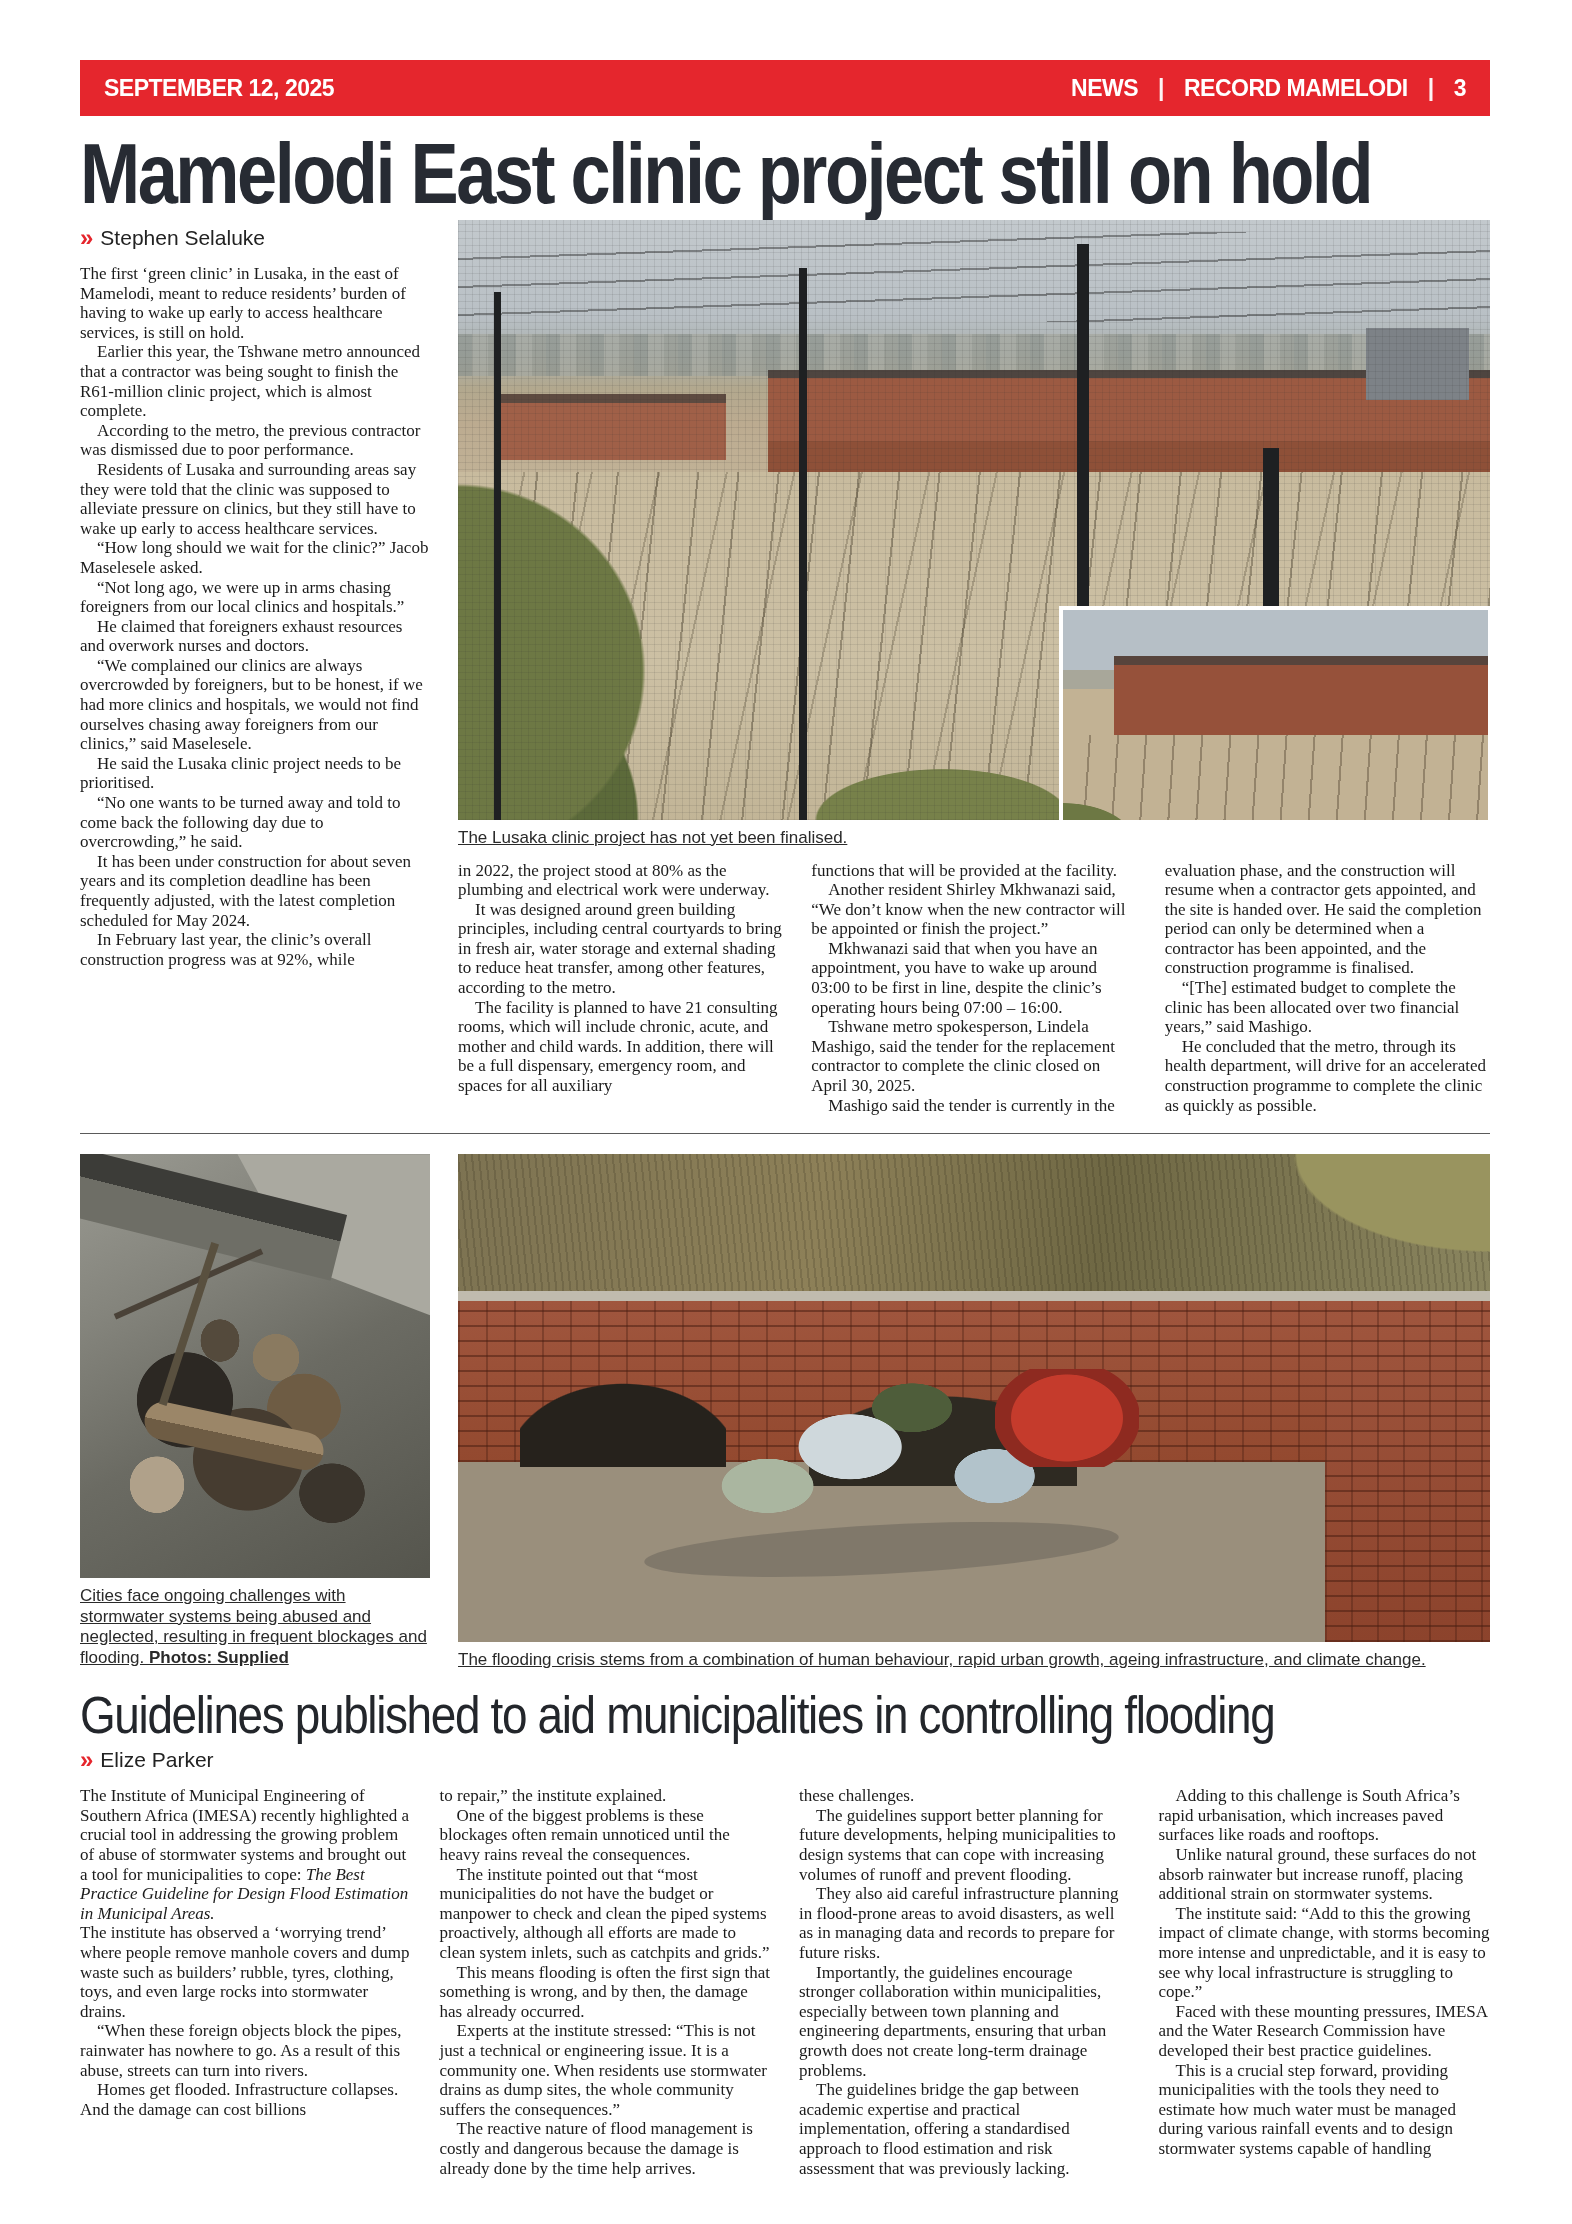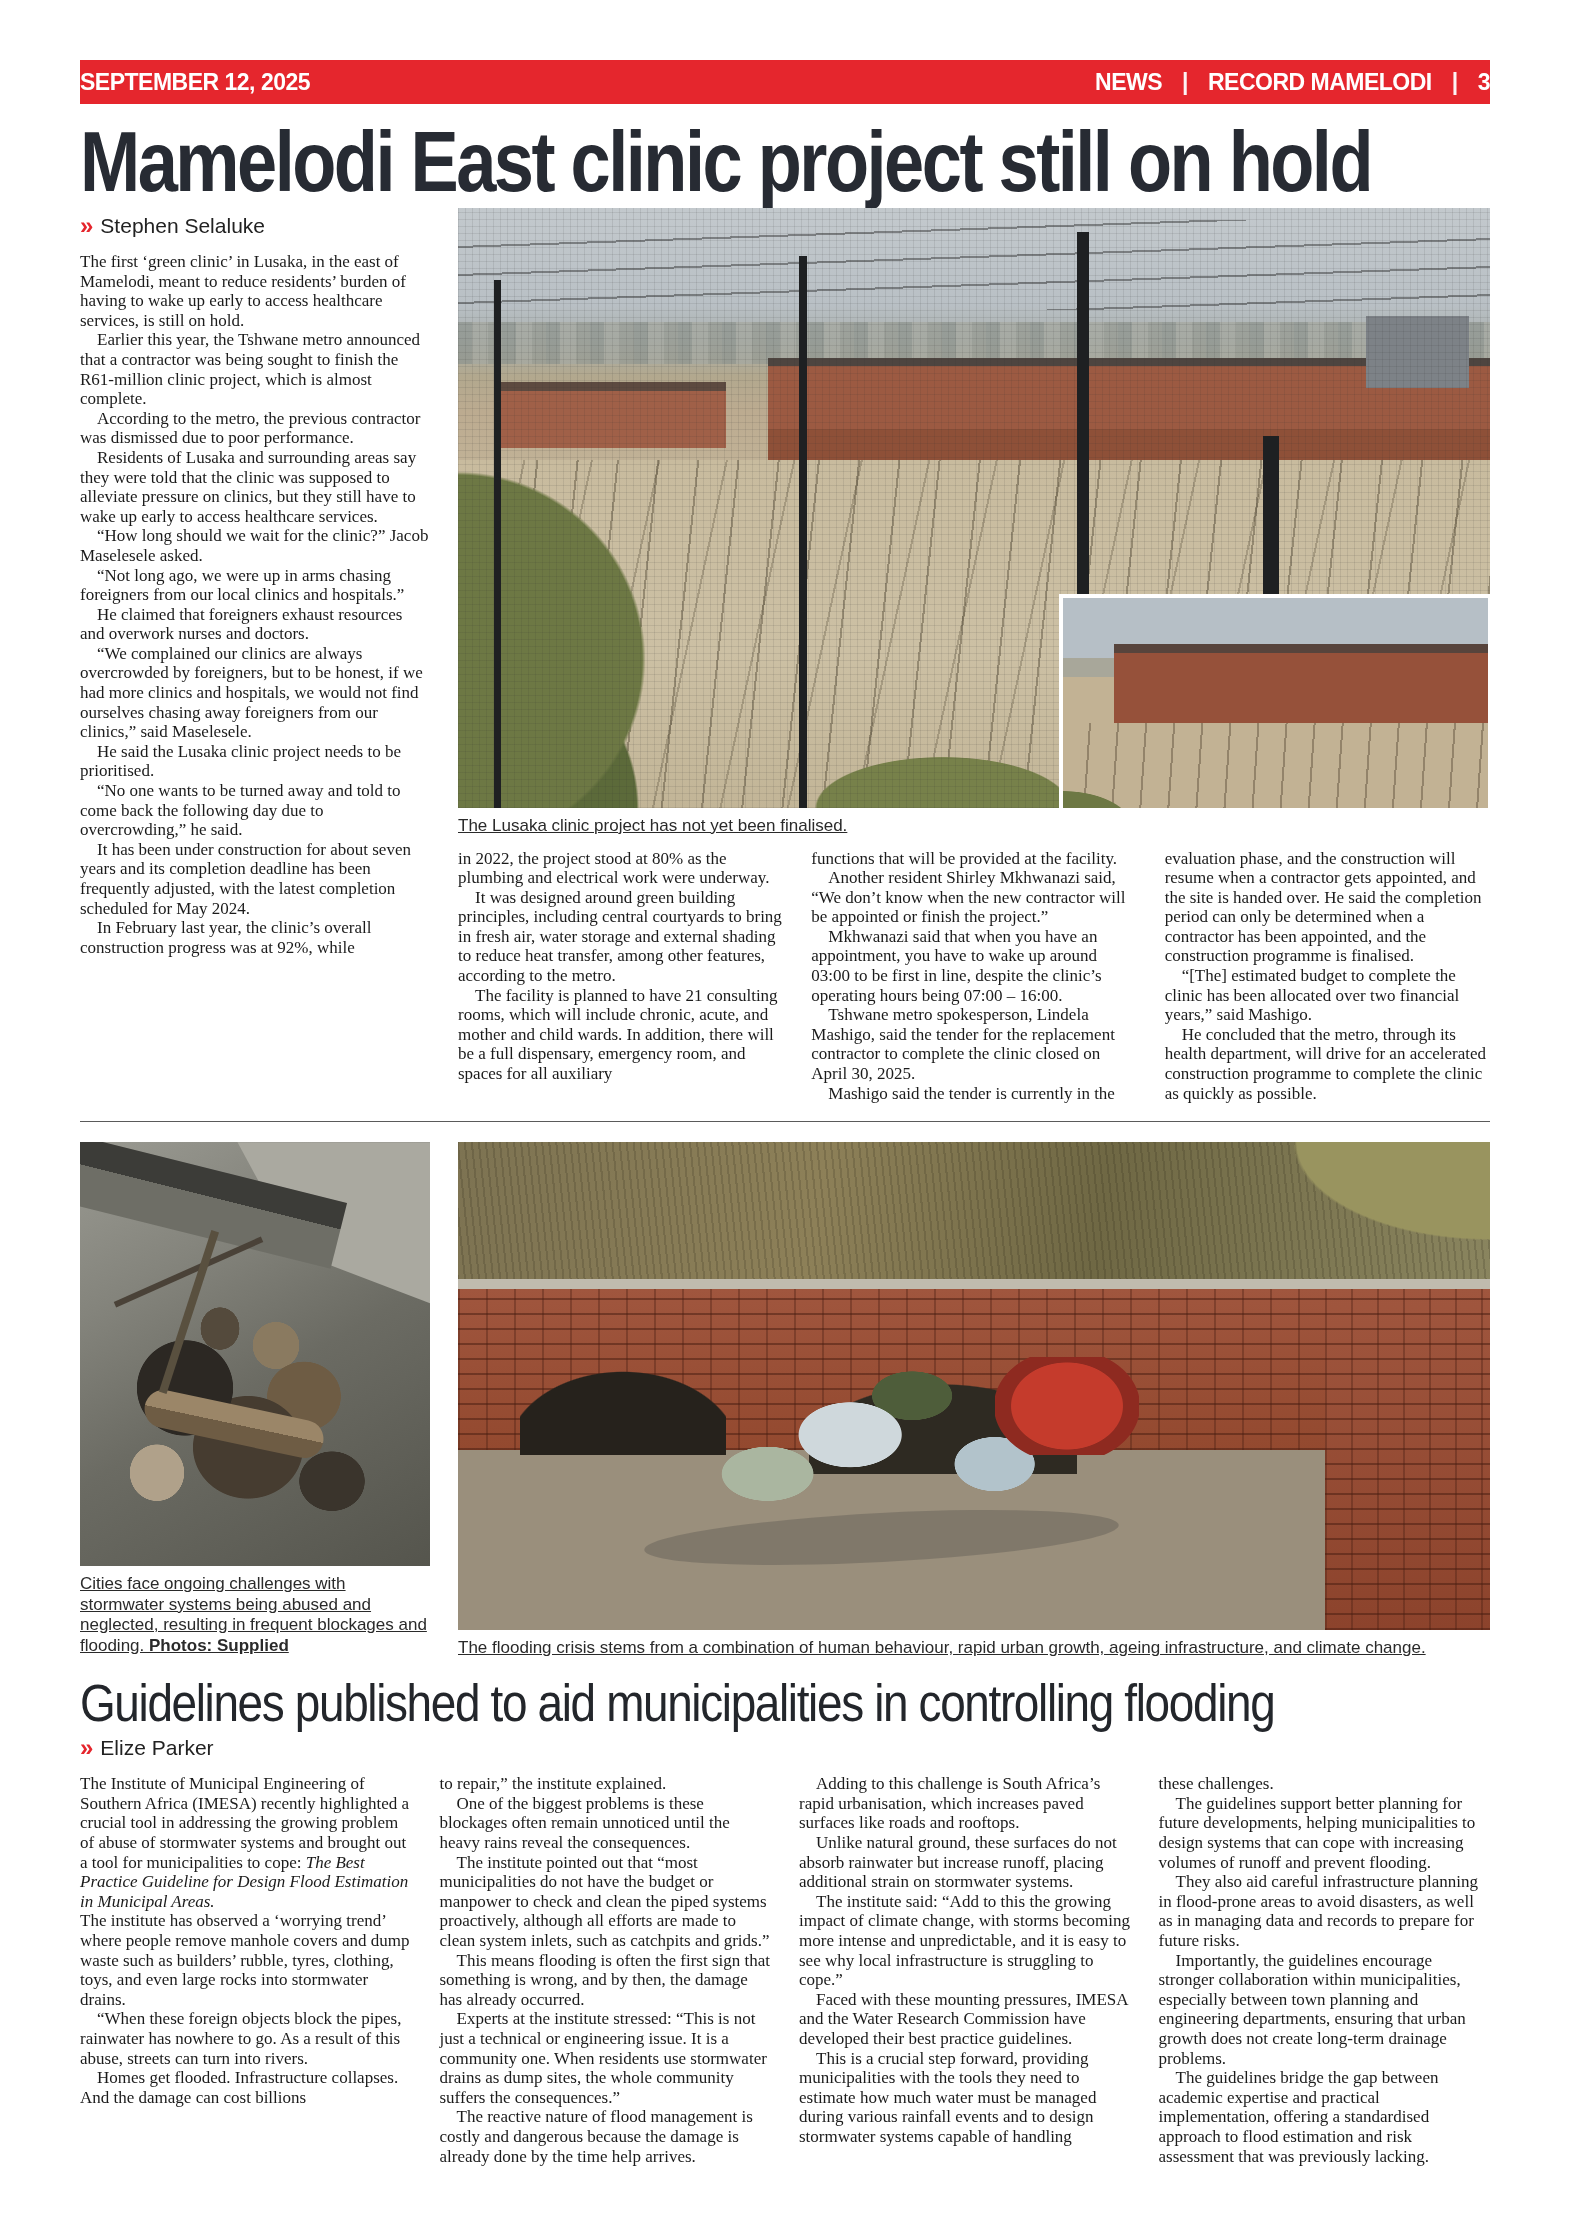--- a/index.html
+++ b/index.html
@@ -1,21 +1,21 @@
 <!DOCTYPE html>
 <html><head>
 <meta charset="utf-8">
 <style>
   * { margin:0; padding:0; box-sizing:border-box; }
   html,body { background:#ffffff; }
   body { width:1572px; font-family:"Liberation Serif", serif; color:#1b1b1b; }
   .page { width:1572px; min-height:2224px; padding:60px 82px 40px 80px; position:relative; background:#fff; }
 
   
-  .topbar { height:44px; background:#e5262d; color:#fff; display:flex; justify-content:space-between; align-items:center; padding:0 0; font-family:"Liberation Sans", sans-serif; font-weight:bold; font-size:23px; letter-spacing:-0.5px; }
+  .topbar { height:56px; background:#e5262d; color:#fff; display:flex; justify-content:space-between; align-items:center; padding:0 24px; font-family:"Liberation Sans", sans-serif; font-weight:bold; font-size:23px; letter-spacing:-0.5px; }
   .topbar .right { display:flex; gap:20px; align-items:center; }
   .topbar .sep { font-weight:bold; opacity:.95; }
 
   
   .headline1 { margin:14px 0 4px 0; font-family:"Liberation Sans", sans-serif; font-weight:bold; font-size:86px; line-height:1.0; color:#272b33; letter-spacing:-3px; white-space:nowrap; transform:scaleX(.84); transform-origin:0 50%; width:119%; }
   .headline2 { margin:18px 0 6px 0; font-family:"Liberation Sans", sans-serif; font-weight:400; font-size:51px; line-height:1.05; color:#23262b; letter-spacing:-1.5px; white-space:nowrap; transform:scaleX(.9); transform-origin:0 50%; width:111%; }
 
   
   .byline { display:flex; align-items:center; gap:9px; font-family:"Liberation Sans", sans-serif; font-size:21px; color:#222; margin:6px 0 14px 0; }
   .byline .chev { color:#e5262d; font-weight:bold; font-size:24px; line-height:1; letter-spacing:-2px; }
@@ -273,29 +273,29 @@
         </div>
     </div>
     <div class="colp cont">
         <p>to repair,” the institute explained.</p>
         <p>One of the biggest problems is these blockages often remain unnoticed until the heavy rains reveal the consequences.</p>
         <p>The institute pointed out that “most municipalities do not have the budget or manpower to check and clean the piped systems proactively, although all efforts are made to clean system inlets, such as catchpits and grids.”</p>
         <p>This means flooding is often the first sign that something is wrong, and by then, the damage has already occurred.</p>
         <p>Experts at the institute stressed: “This is not just a technical or engineering issue. It is a community one. When residents use stormwater drains as dump sites, the whole community suffers the consequences.”</p>
         <p>The reactive nature of flood management is costly and dangerous because the damage is already done by the time help arrives.</p>
       </div>
+    <div class="colp cont">
+        <p>these challenges.</p>
+        <p>The guidelines support better planning for future developments, helping municipalities to design systems that can cope with increasing volumes of runoff and prevent flooding.</p>
+        <p>They also aid careful infrastructure planning in flood-prone areas to avoid disasters, as well as in managing data and records to prepare for future risks.</p>
+        <p>Importantly, the guidelines encourage stronger collaboration within municipalities, especially between town planning and engineering departments, ensuring that urban growth does not create long-term drainage problems.</p>
+        <p>The guidelines bridge the gap between academic expertise and practical implementation, offering a standardised approach to flood estimation and risk assessment that was previously lacking.</p>
+      </div>
     <div class="colp">
         <p>Adding to this challenge is South Africa’s rapid urbanisation, which increases paved surfaces like roads and rooftops.</p>
         <p>Unlike natural ground, these surfaces do not absorb rainwater but increase runoff, placing additional strain on stormwater systems.</p>
         <p>The institute said: “Add to this the growing impact of climate change, with storms becoming more intense and unpredictable, and it is easy to see why local infrastructure is struggling to cope.”</p>
         <p>Faced with these mounting pressures, IMESA and the Water Research Commission have developed their best practice guidelines.</p>
         <p>This is a crucial step forward, providing municipalities with the tools they need to estimate how much water must be managed during various rainfall events and to design stormwater systems capable of handling</p>
       </div>
-    <div class="colp cont">
-        <p>these challenges.</p>
-        <p>The guidelines support better planning for future developments, helping municipalities to design systems that can cope with increasing volumes of runoff and prevent flooding.</p>
-        <p>They also aid careful infrastructure planning in flood-prone areas to avoid disasters, as well as in managing data and records to prepare for future risks.</p>
-        <p>Importantly, the guidelines encourage stronger collaboration within municipalities, especially between town planning and engineering departments, ensuring that urban growth does not create long-term drainage problems.</p>
-        <p>The guidelines bridge the gap between academic expertise and practical implementation, offering a standardised approach to flood estimation and risk assessment that was previously lacking.</p>
-      </div>
   </div>
 
 </div>
 
 </body></html>

